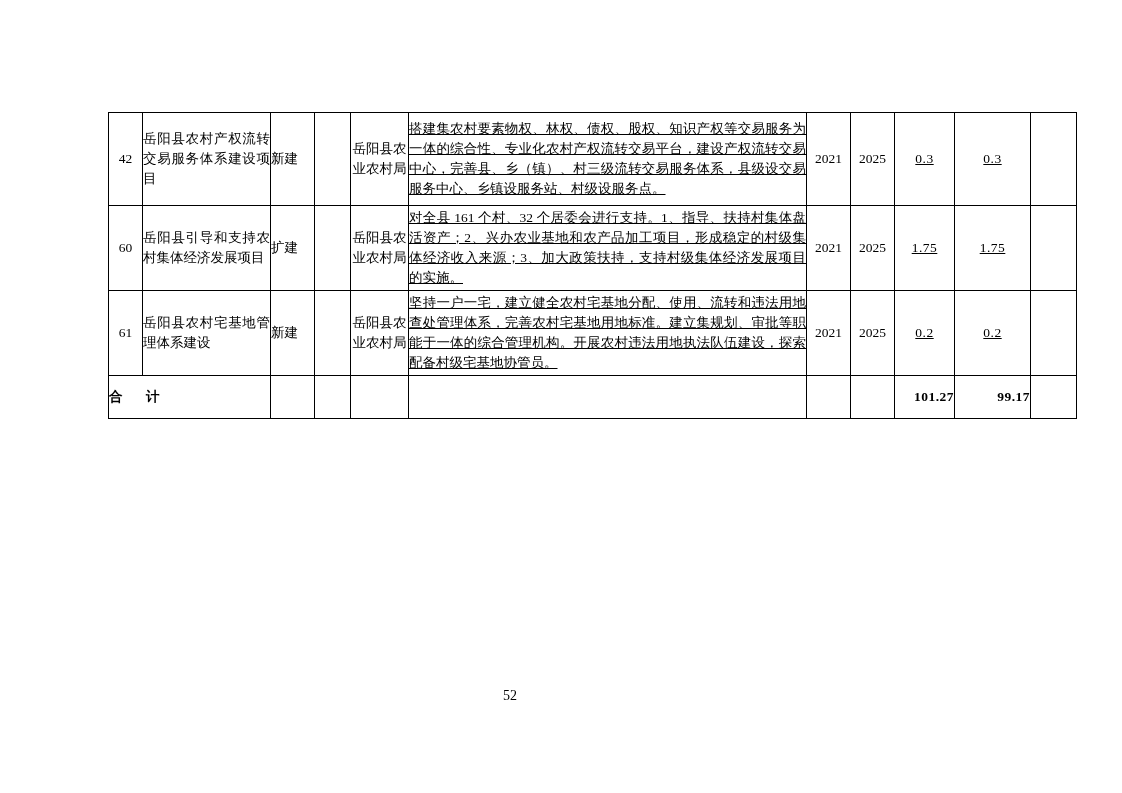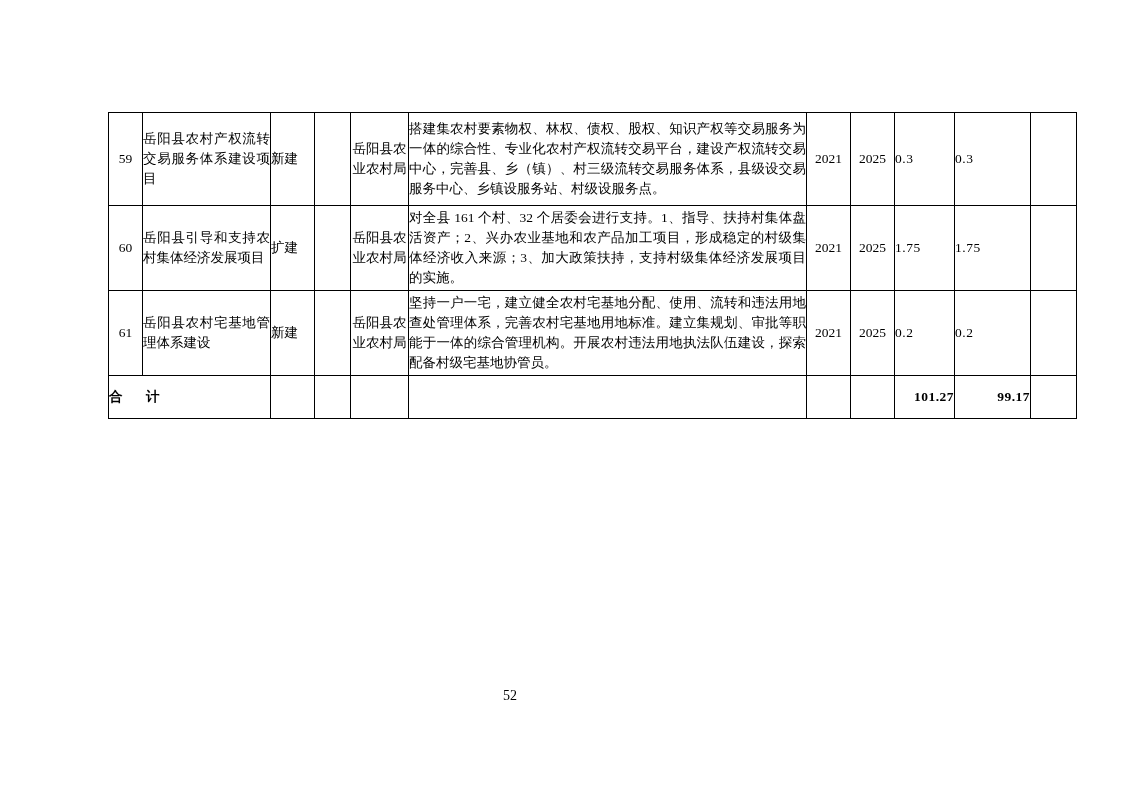--- a/index.html
+++ b/index.html
@@ -77,26 +77,28 @@
     line-height: 1.45;
     padding: 2px 2px;
     margin-top: 44px;
   }
   .cell-desc {
     padding: 3px 5px 3px 5px;
     text-align: justify;
     text-align-last: left;
     font-size: 13.2px;
     line-height: 1.55;
+    text-decoration: underline;
   }
   .cell-num {
-    text-align: left;
+    text-align: center;
     font-size: 13.5px;
     font-family: "Liberation Serif", "DejaVu Serif", serif;
     letter-spacing: 0.5px;
+    text-decoration: underline;
   }
   .cell-year {
     text-align: center;
     font-size: 13.5px;
     margin-top: 29px;
   }
   .row-total td {
     height: 42px;
   }
   .total-label {
@@ -141,21 +143,21 @@
         <col class="c-dept">
         <col class="c-desc">
         <col class="c-start">
         <col class="c-end">
         <col class="c-total">
         <col class="c-plan">
         <col class="c-tail">
       </colgroup>
       <tbody>
         <tr class="r1">
-          <td class="cell-no">59</td>
+          <td class="cell-no">42</td>
           <td class="cell-name">岳阳县农村产权流转交易服务体系建设项目</td>
           <td class="cell-type">新建</td>
           <td class="cell-center"></td>
           <td class="cell-dept">岳阳县农业农村局</td>
           <td class="cell-desc">搭建集农村要素物权、林权、债权、股权、知识产权等交易服务为一体的综合性、专业化农村产权流转交易平台，建设产权流转交易中心，完善县、乡（镇）、村三级流转交易服务体系，县级设交易服务中心、乡镇设服务站、村级设服务点。</td>
           <td class="cell-year">2021</td>
           <td class="cell-year">2025</td>
           <td class="cell-num">0.3</td>
           <td class="cell-num">0.3</td>
           <td class="cell-center"></td>

